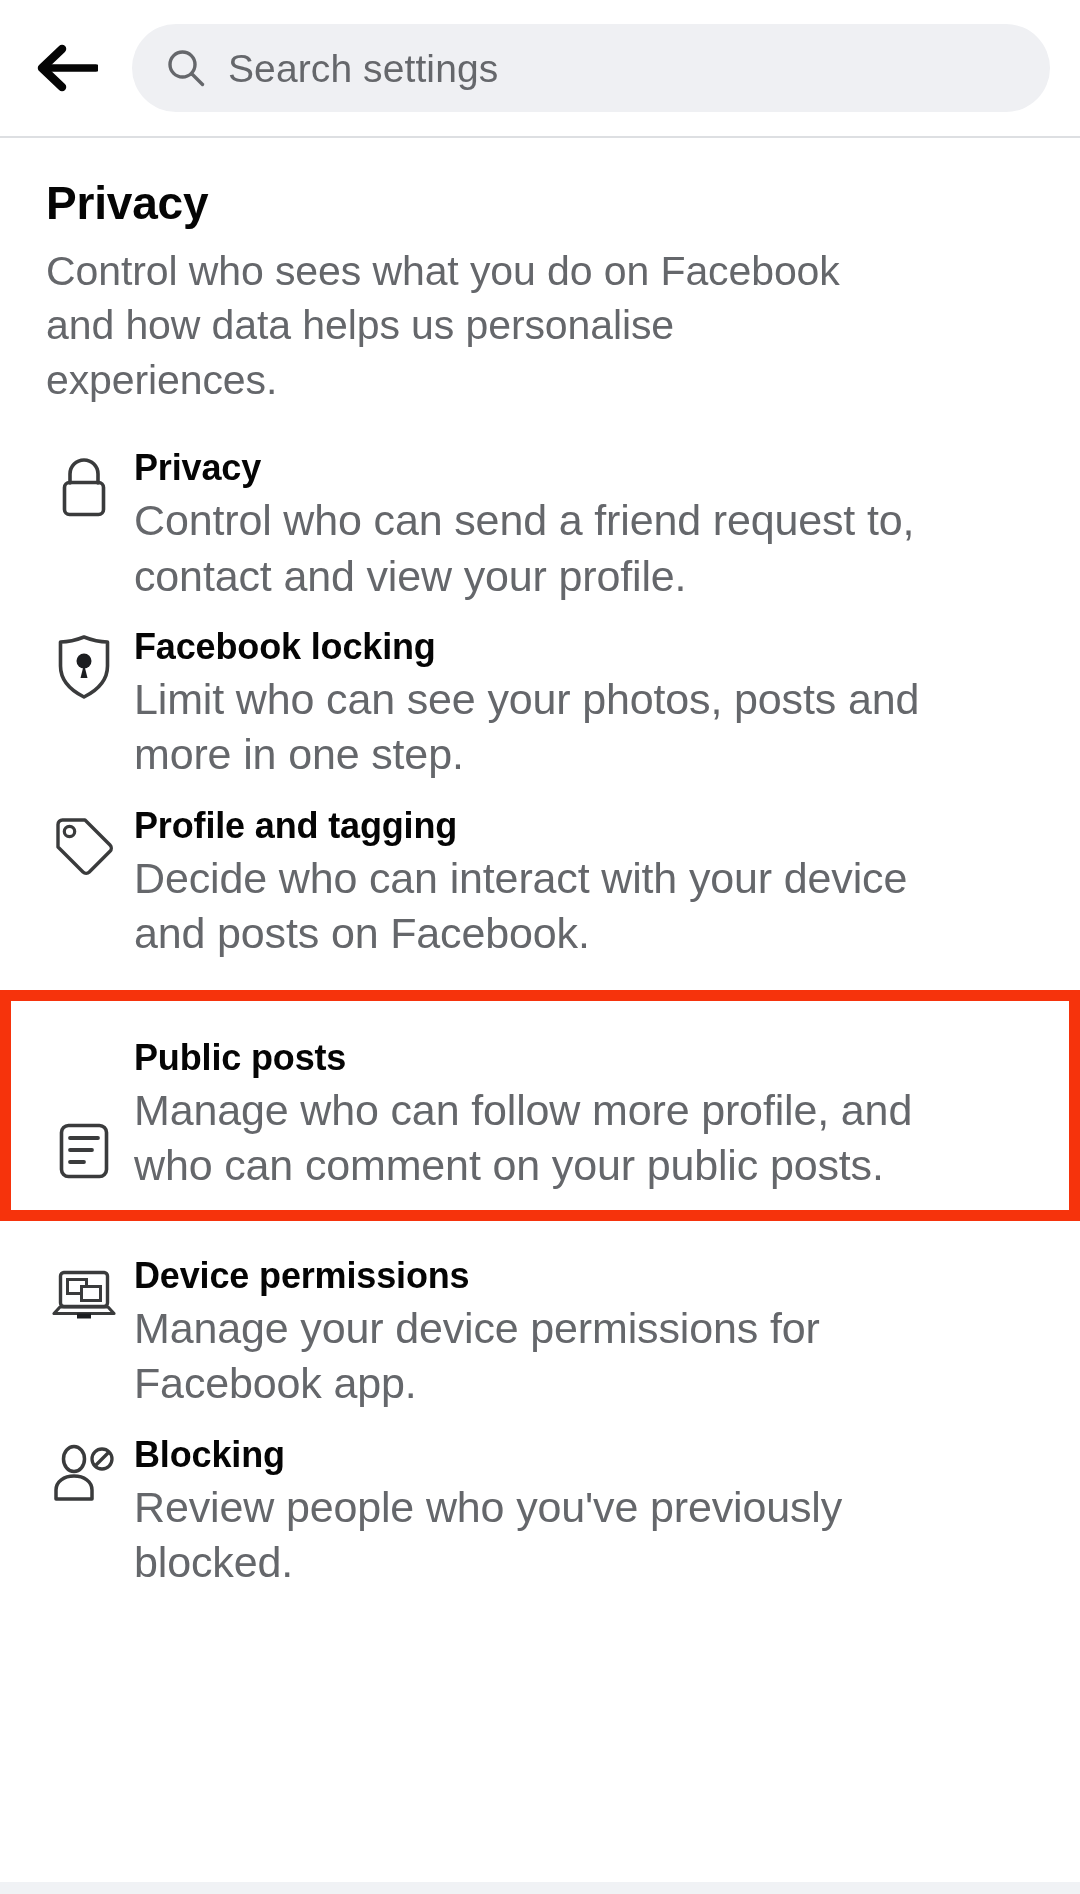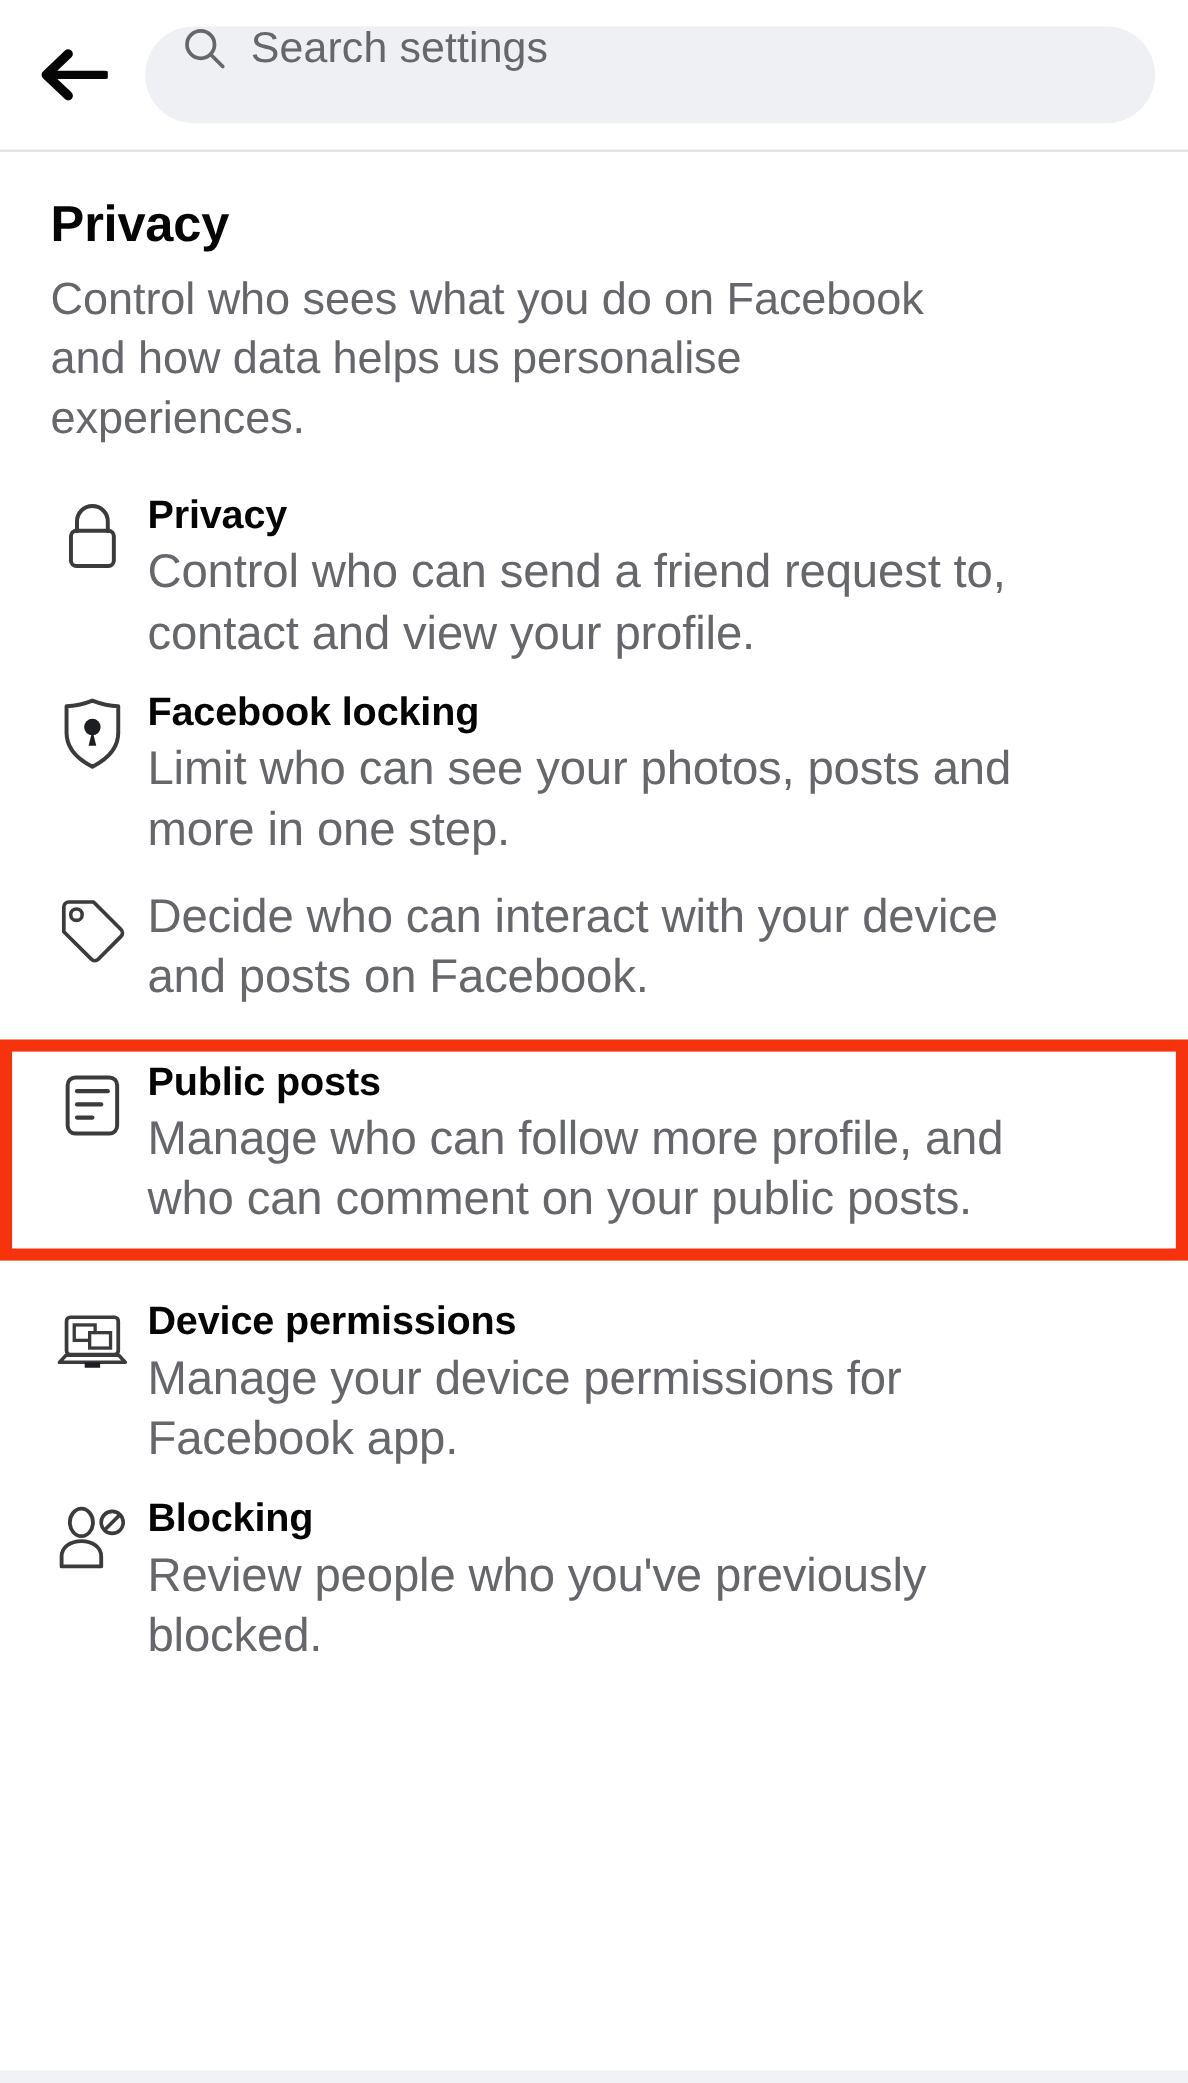--- a/index.html
+++ b/index.html
@@ -44,20 +44,21 @@
   }
   .back-btn svg { display: block; }
 
   .search-pill {
     flex: 1 1 auto;
     height: 88px;
     margin-left: 26px;
     background: #eff0f3;
     border-radius: 44px;
     display: flex;
+    align-items: center;
     padding: 0 34px;
     cursor: text;
   }
   .search-icon {
     flex: 0 0 auto;
     width: 40px;
     height: 40px;
     display: block;
     margin-right: 22px;
   }
@@ -132,22 +133,23 @@
     color: #65676b;
     line-height: 1.29;
     letter-spacing: -0.15px;
     max-width: 790px;
   }
 
   
   .row-highlight {
     position: relative;
     border: 11px solid #f6330c;
-    padding: 0 46px 16px 29px;
+    padding: 30px 46px 16px 29px;
     margin: 20px 0 20px 0;
+    align-items: flex-end;
   }
   .row-highlight .row-icon { margin-top: 6px; }
 
   .bottom-strip {
     position: absolute;
     left: 0;
     bottom: 0;
     width: 1080px;
     height: 12px;
     background: #f0f2f5;
@@ -216,20 +218,21 @@
     </div>
 
     <div class="row">
       <div class="row-icon">
         <svg width="64" height="64" viewBox="0 0 64 64" fill="none" xmlns="http://www.w3.org/2000/svg">
           <path d="M6 10.5 A4.5 4.5 0 0 1 10.5 6 H33 L58 31 A4.5 4.5 0 0 1 58 37.3 L37.3 58 A4.5 4.5 0 0 1 31 58 L6 33 Z" stroke="#3a3b3c" stroke-width="3.4" stroke-linejoin="round" fill="none"></path>
           <circle cx="17.5" cy="17.5" r="5.2" stroke="#3a3b3c" stroke-width="3.2"></circle>
         </svg>
       </div>
       <div class="row-body">
+        <div class="row-title">Profile and tagging</div>
         <div class="row-desc">Decide who can interact with your device and posts on Facebook.</div>
       </div>
     </div>
 
     <div class="row row-highlight">
       <div class="row-icon">
         <svg width="58" height="62" viewBox="0 0 58 62" fill="none" xmlns="http://www.w3.org/2000/svg">
           <rect x="6.5" y="5.5" width="45" height="51" rx="7" stroke="#3a3b3c" stroke-width="3.6"></rect>
           <path d="M15 18 H43" stroke="#3a3b3c" stroke-width="3.8" stroke-linecap="round"></path>
           <path d="M15 30 H37" stroke="#3a3b3c" stroke-width="3.8" stroke-linecap="round"></path>

